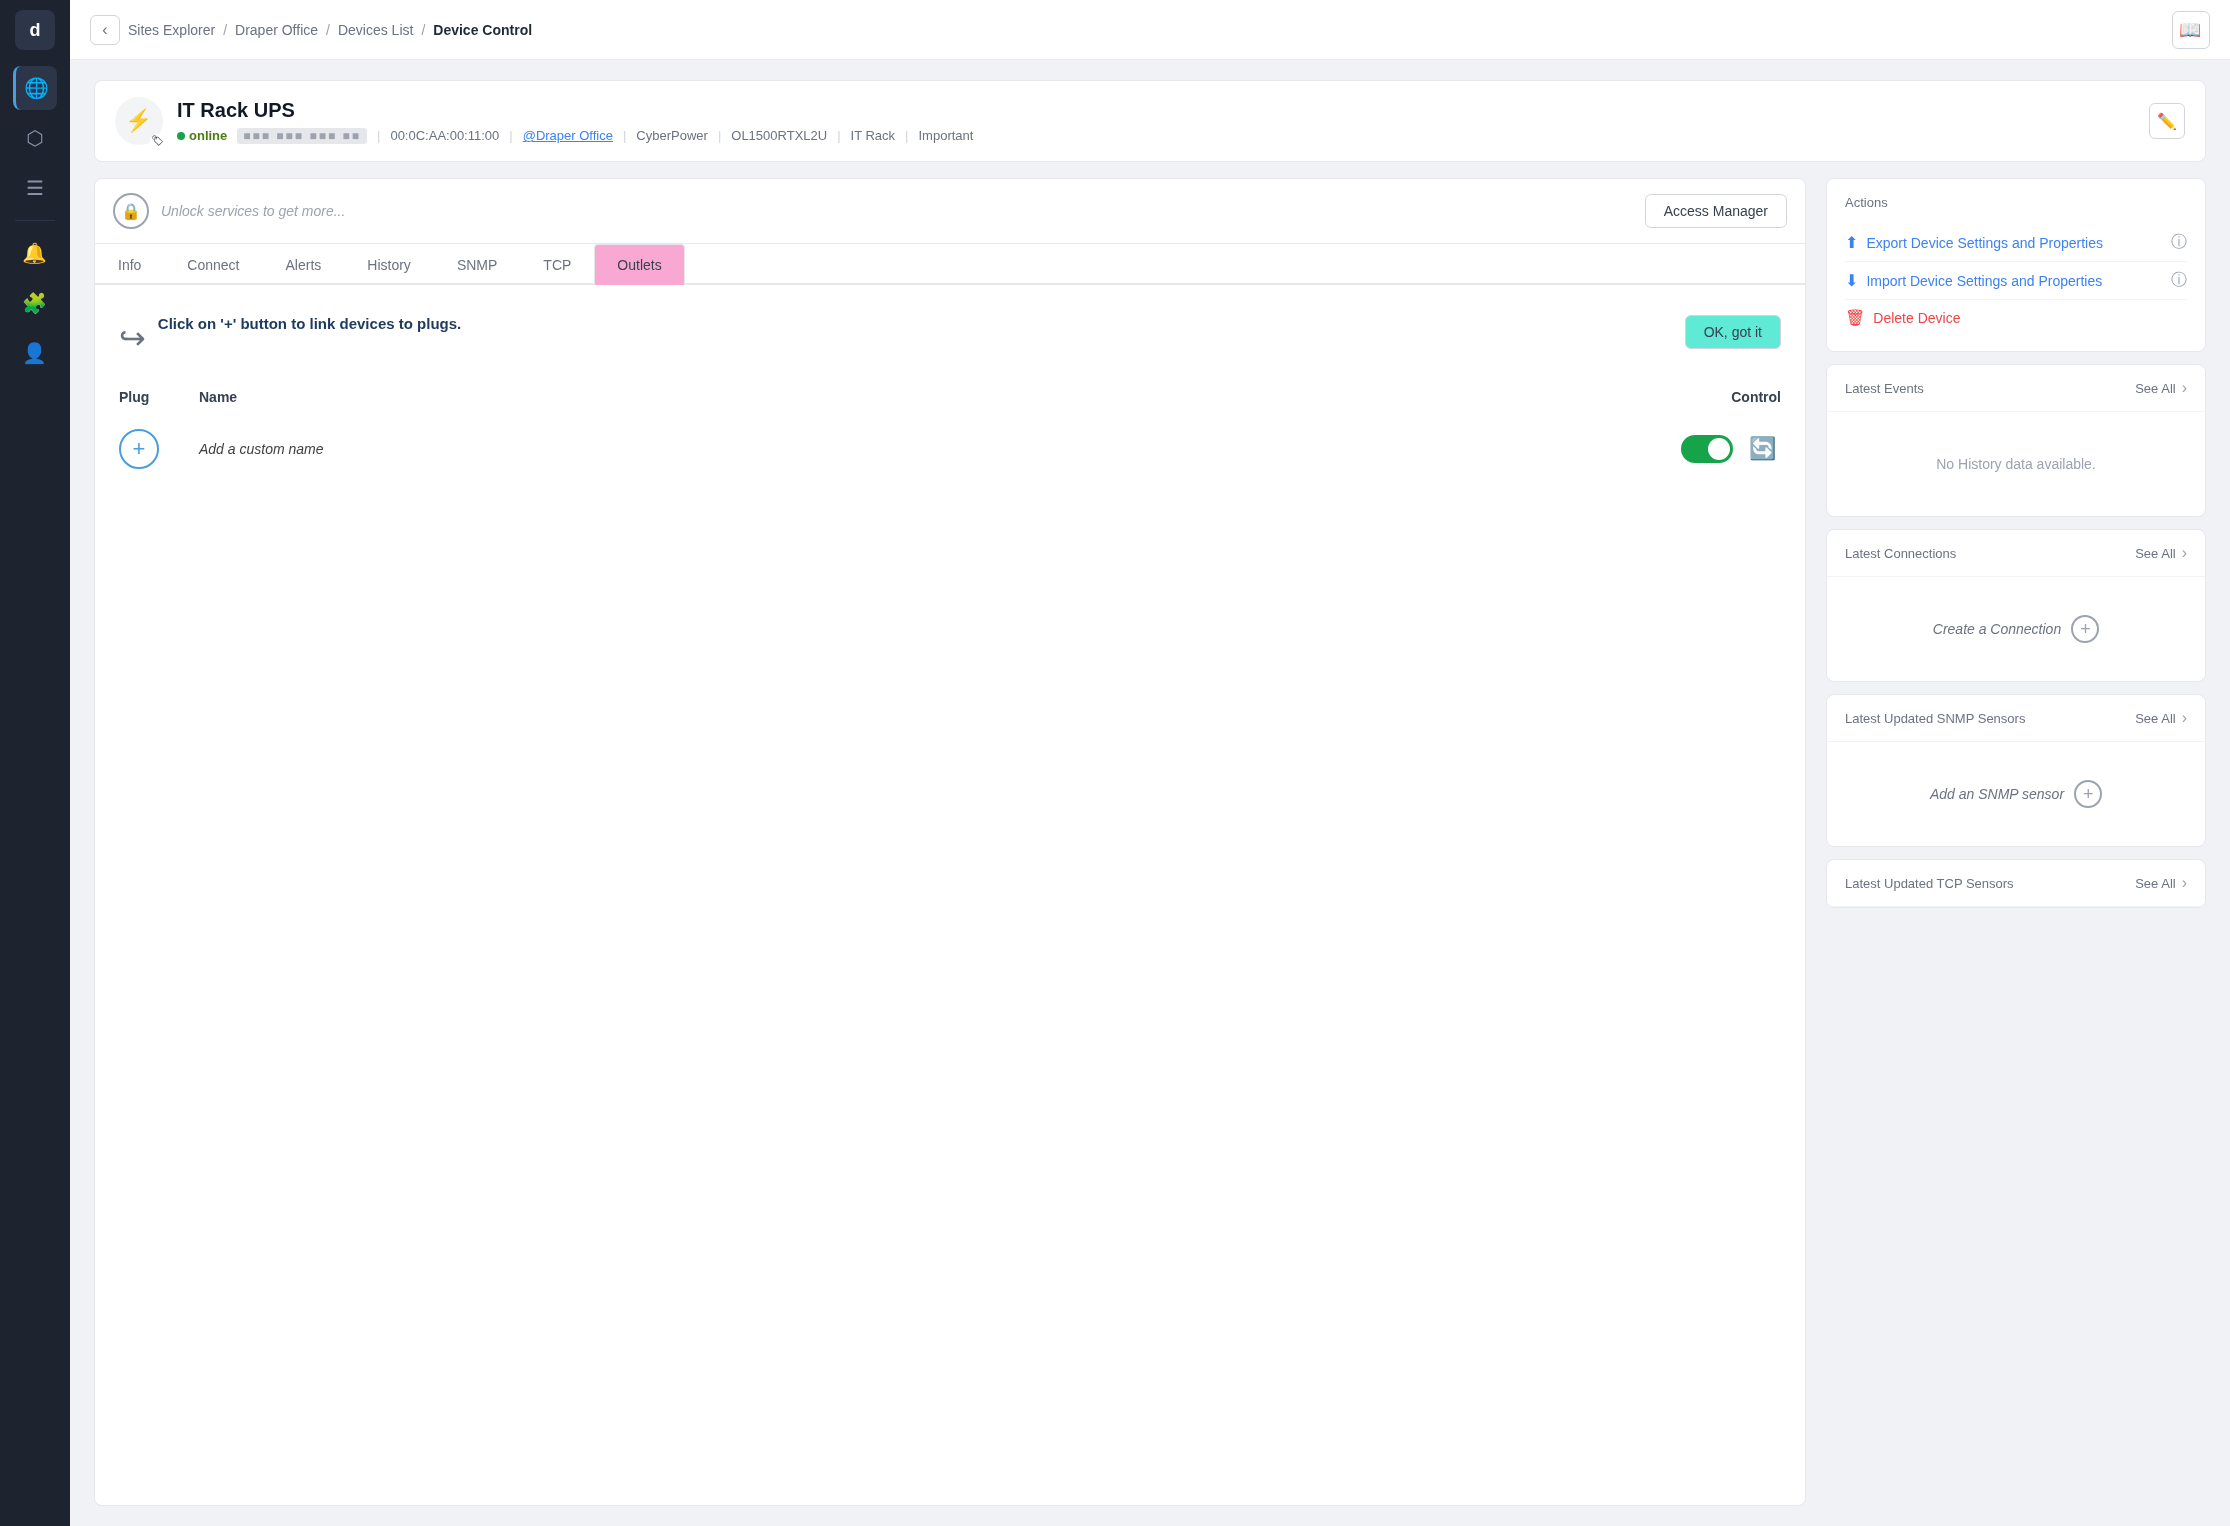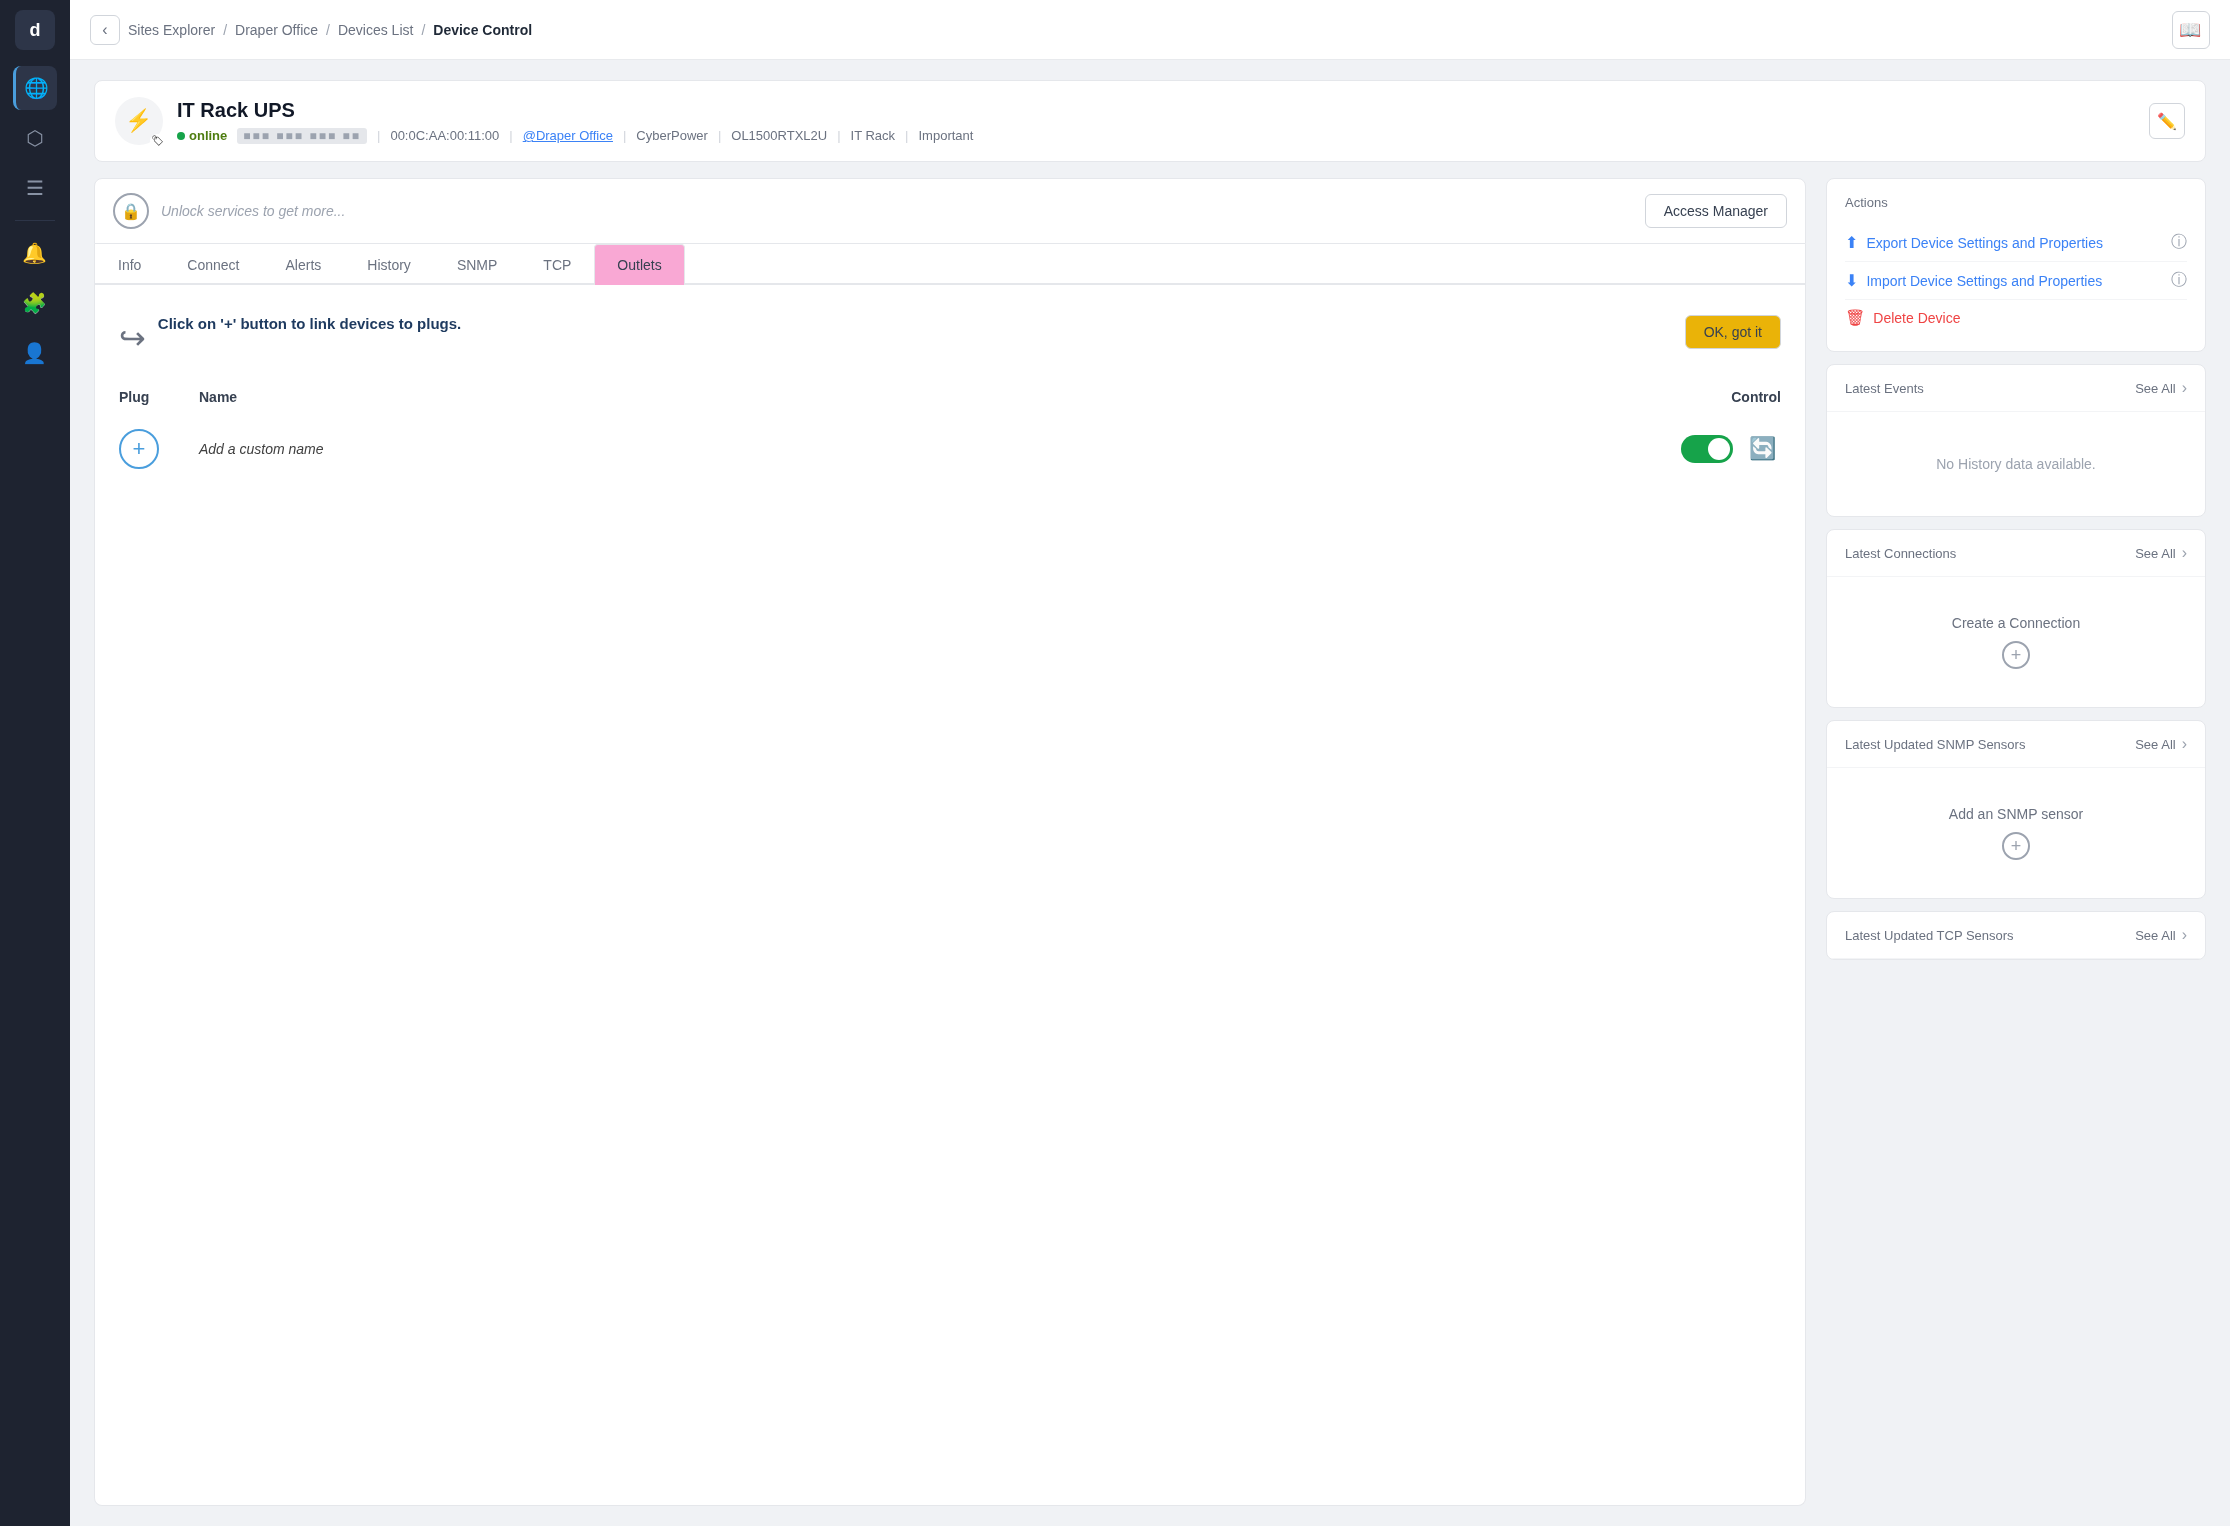--- a/index.html
+++ b/index.html
@@ -235,21 +235,21 @@
       font-size: 28px;
       color: #6b7280;
       transform: scaleX(-1);
       margin-top: 4px;
     }
     .hint-text { font-size: 15px; font-weight: 600; color: #1e3a5f; }
     .hint-ok-btn {
       padding: 8px 18px;
       border: 1px solid #d1d5db;
       border-radius: 6px;
-      background: #eab308;
+      background: #5eead4;
       font-size: 14px;
       cursor: pointer;
       color: #374151;
       white-space: nowrap;
       margin-left: 16px;
     }
 
     
     .outlets-table { width: 100%; }
     .outlets-header {
@@ -362,23 +362,22 @@
       display: flex; align-items: center; gap: 8px;
       font-size: 14px; color: #ef4444; cursor: pointer;
     }
     .delete-icon { font-size: 16px; }
 
     
     .create-item {
       display: flex; align-items: center; justify-content: center;
       gap: 10px;
       padding: 18px;
-      font-size: 14px; color: #6b7280; 
-      cursor: pointer;
-      flex-direction: column;
+      font-size: 14px; color: #6b7280; font-style: italic;
+      cursor: pointer;
     }
     .create-plus {
       width: 28px; height: 28px;
       border: 2px solid #9ca3af;
       border-radius: 50%;
       display: flex; align-items: center; justify-content: center;
       font-size: 18px; color: #9ca3af;
     }
 
     .chevron-icon { font-size: 16px; color: #9ca3af; }

